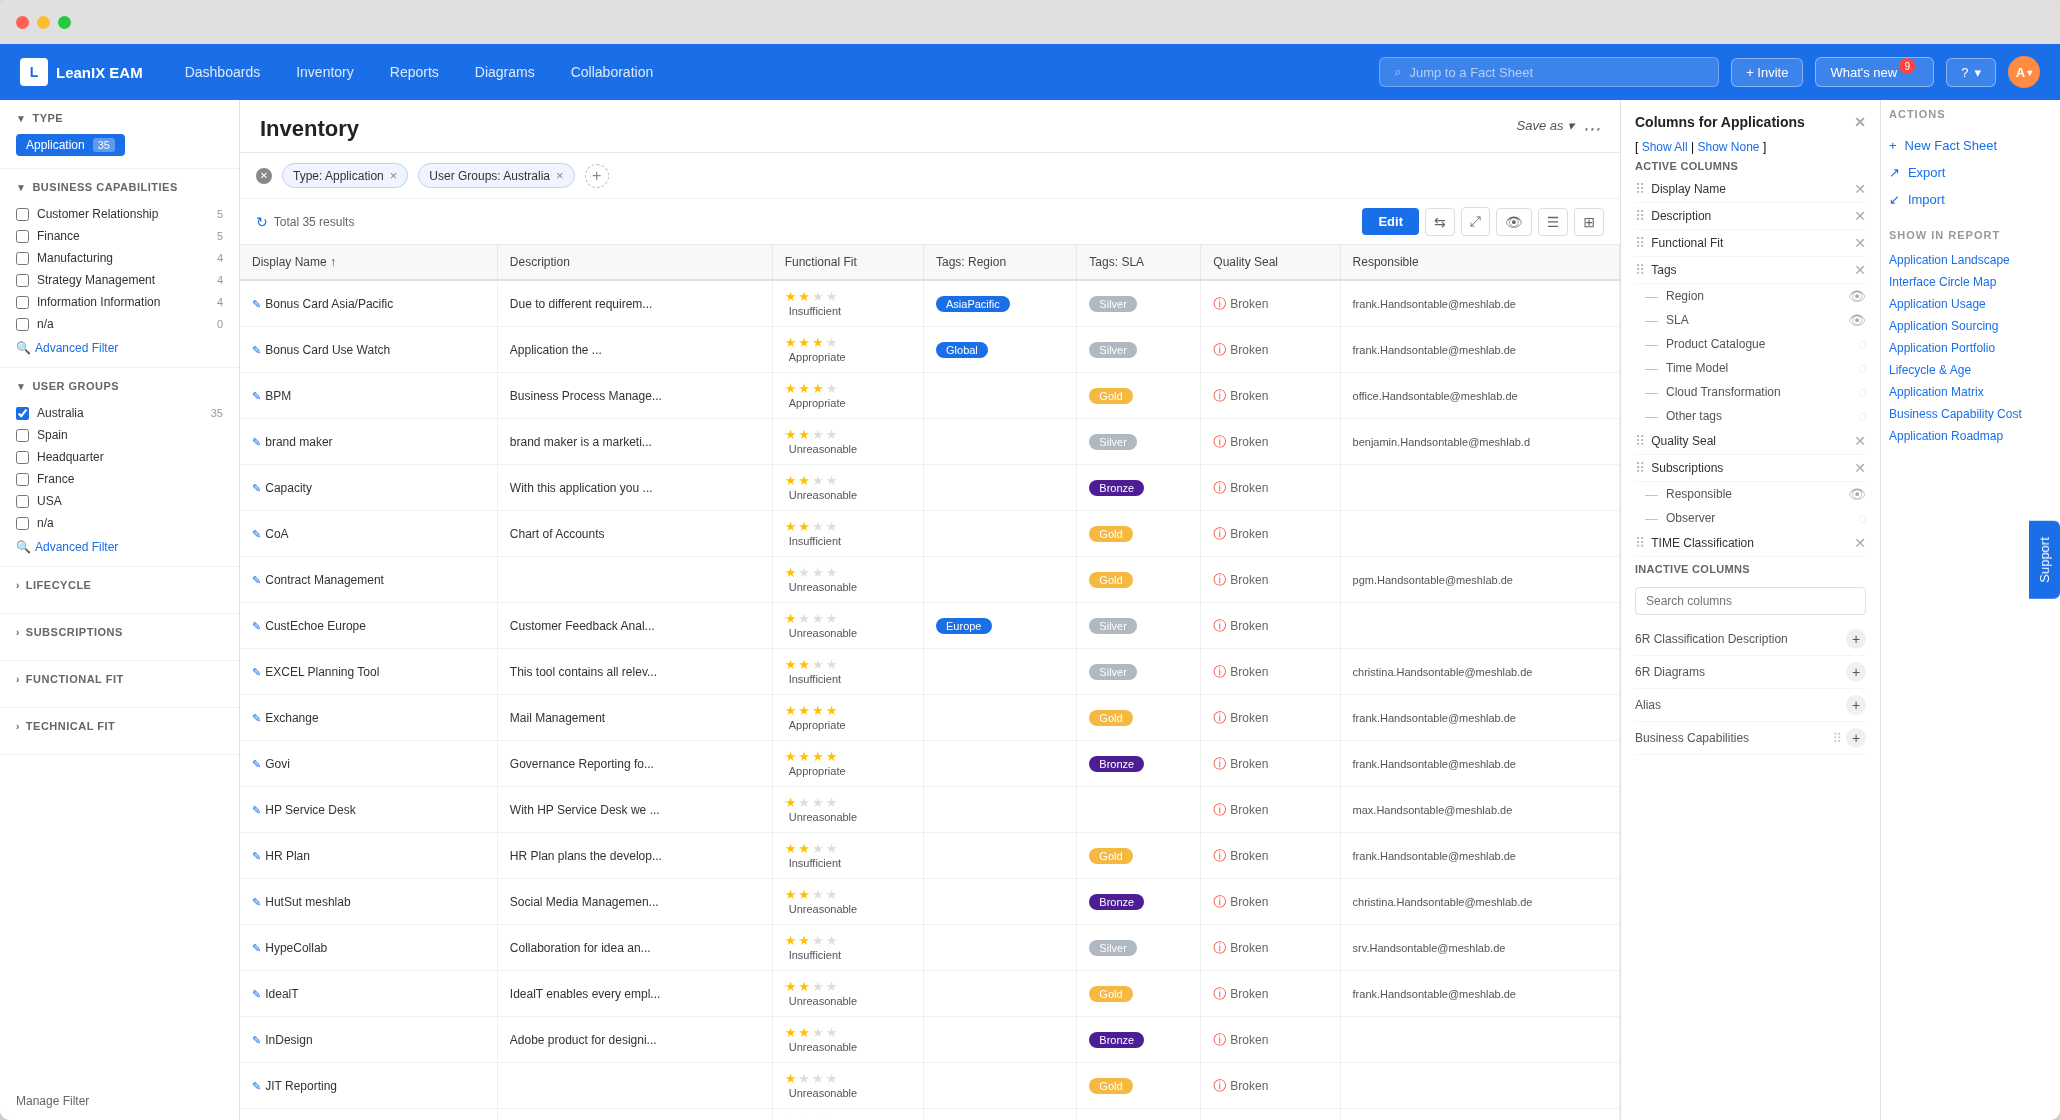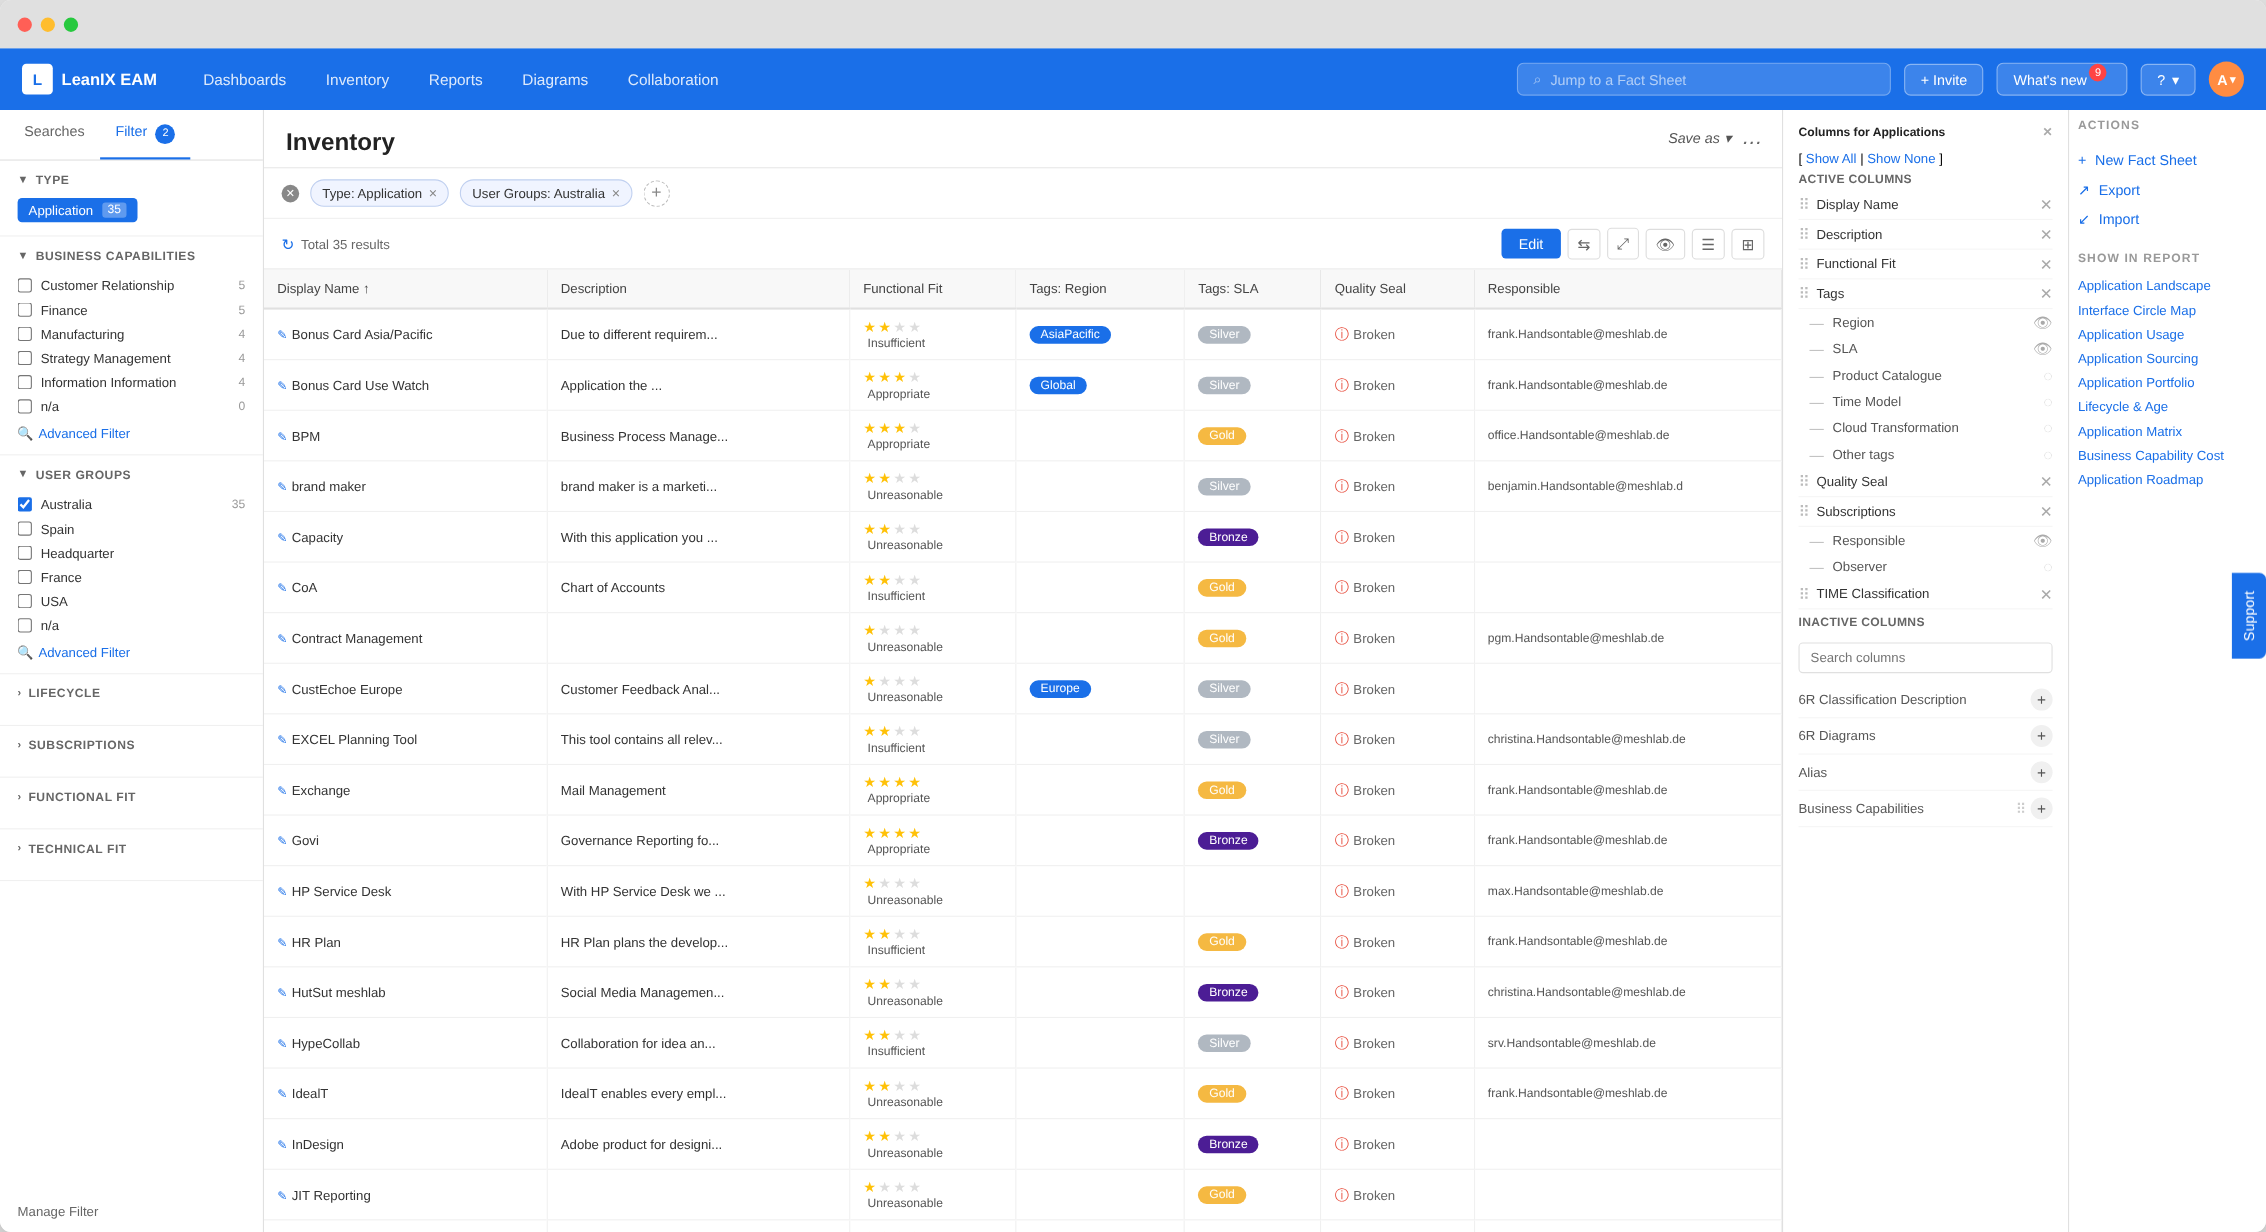--- a/index.html
+++ b/index.html
@@ -238,21 +238,21 @@
 
     .table-toolbar {
       padding: 8px 16px;
       display: flex; align-items: center;
       border-bottom: 1px solid #e8e8e8;
     }
     .edit-btn {
       background: #1a6fe8; color: white;
       border: none; border-radius: 4px;
       padding: 6px 16px; font-size: 13px;
-      cursor: pointer; margin-left: auto;
+      cursor: pointer; margin-left: auto; font-weight: bold;
     }
 
     
     .table-container {
       flex: 1;
       overflow: auto;
     }
     table {
       width: 100%;
       border-collapse: collapse;
@@ -318,21 +318,21 @@
       border-left: 1px solid #e0e0e0;
       flex-shrink: 0;
       overflow-y: auto;
       padding: 0;
     }
     .columns-panel {
       padding: 14px;
     }
     .columns-panel-header {
       display: flex; align-items: center; justify-content: space-between;
-      font-size: 11px; font-weight: 600; color: #222;
+      font-size: 14px; font-weight: 600; color: #222;
       margin-bottom: 10px;
     }
     .show-links { font-size: 12px; font-weight: 400; }
     .show-links a { color: #1a6fe8; cursor: pointer; text-decoration: none; }
 
     .section-title-small {
       font-size: 11px; font-weight: 600; color: #666;
       text-transform: uppercase; letter-spacing: 0.3px;
       padding: 6px 0 4px;
     }
@@ -490,29 +490,20 @@
       <div class="nav-avatar">
         <span>A</span>
         <span style="font-size:10px;margin-left:2px;">▾</span>
       </div>
     </div>
   </div>
 
   <div class="main-content">
 
     <div class="left-sidebar">
-      <div class="sidebar-tabs">
-        <div class="sidebar-tab">
-          <span>Searches</span>
-        </div>
-        <div class="sidebar-tab active">
-          <span>Filter</span>
-          <span class="filter-badge">2</span>
-        </div>
-      </div>
 
       <div class="filter-section">
         <div class="filter-section-header">
           <span class="chevron">▼</span>
           <span>TYPE</span>
         </div>
         <div class="filter-type-chip">
           <span>Application</span>
           <span class="filter-chip-count">35</span>
         </div>

